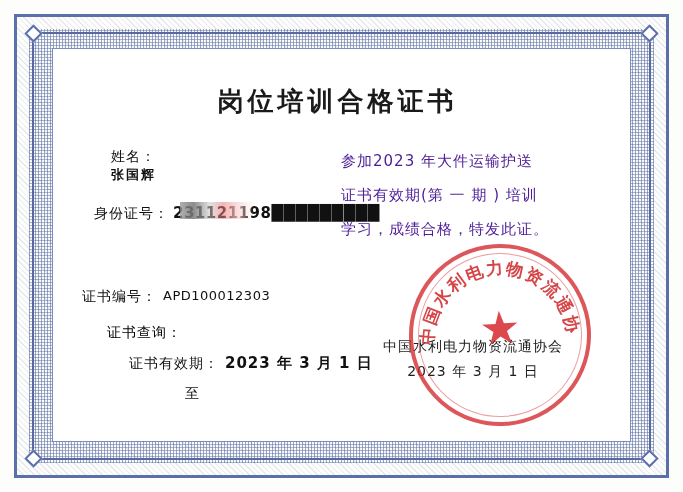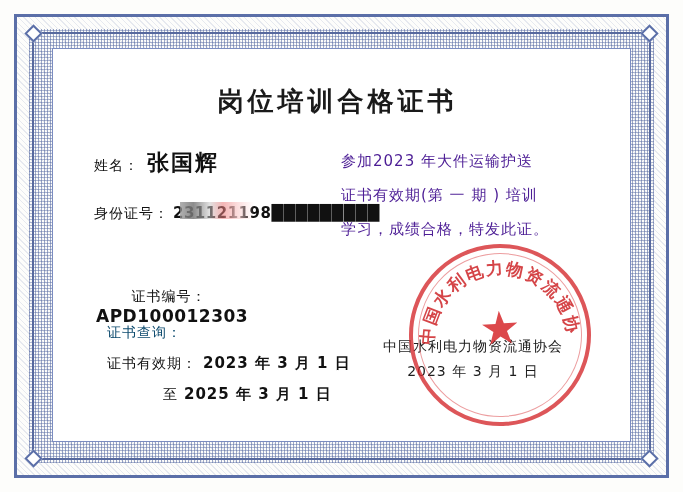--- a/index.html
+++ b/index.html
@@ -120,29 +120,30 @@
 
   
   #field-name-row {
     position: absolute;
     left: 42px;
     top: 100px;
     display: flex;
     align-items: baseline;
     font-size: 14px;
     color: #111;
+    flex-direction: column;
   }
   #field-name-row .field-label {
     font-size: 14px;
     letter-spacing: 1px;
   }
   #field-name-row .field-value {
-    font-size: 22px;
-    font-weight: bold;
-    margin-left: 8px;
+    font-size: 13px;
+    font-weight: bold;
+    margin-left: 17px;
     letter-spacing: 2px;
   }
 
   #field-id-row {
     position: absolute;
     left: 42px;
     top: 156px;
     display: flex;
     align-items: baseline;
     font-size: 14px;
@@ -170,44 +171,43 @@
         rgba(120,120,120,0.85) 18%,
         rgba(200,200,200,0.55) 40%,
         rgba(235,120,120,0.55) 58%,
         rgba(250,210,210,0.75) 78%,
         rgba(255,255,255,0.0) 100%);
     filter: blur(0.6px);
   }
 
   #field-cert-no-row {
     position: absolute;
-    left: 38px;
+    left: 30px;
     top: 240px;
     display: flex;
-    align-items: center;
+    align-items: flex-start;
     font-size: 14px;
     color: #111;
-    flex-direction: column;
   }
   #field-cert-no-row .field-label { letter-spacing: 1px; }
   #field-cert-no-row .field-value {
     margin-left: 6px;
-    font-size: 17px;
-    font-weight: bold;
+    font-size: 13px;
+    font-weight: normal;
     letter-spacing: 0.5px;
   }
 
   #field-query-row {
     position: absolute;
     left: 55px;
     top: 276px;
     display: flex;
     align-items: baseline;
     font-size: 14px;
-    color: #0c4a6e;
+    color: #000000;
   }
   #field-query-row .field-label { letter-spacing: 1px; }
   #field-query-row .field-value {
     margin-left: 6px;
     font-size: 14px;
     letter-spacing: 0.3px;
   }
 
   #field-valid-row {
     position: absolute;
@@ -219,21 +219,21 @@
   #field-valid-row .valid-line1 {
     display: flex;
     align-items: baseline;
   }
   #field-valid-row .valid-line2 {
     display: flex;
     align-items: baseline;
     margin-top: 12px;
     margin-left: 56px;
   }
-  #field-valid-row .field-label { letter-spacing: 1px; }
+  #field-valid-row .field-label { letter-spacing: 1px; margin-left: 22px; }
   #field-valid-row .field-value {
     margin-left: 6px;
     font-size: 15px;
     font-weight: bold;
     letter-spacing: 1px;
   }
 
   
   #body-text {
     position: absolute;
@@ -348,21 +348,20 @@
       <span class="field-label">证书查询：</span>
     </div>
 
     <div id="field-valid-row">
       <div class="valid-line1">
         <span class="field-label">证书有效期：</span>
         <span class="field-value">2023 年 3 月 1 日</span>
       </div>
       <div class="valid-line2">
         <span class="field-label">至</span>
-        <span class="field-value">2025 年 3 月 1 日</span>
       </div>
     </div>
 
     <div id="body-text">
       <div class="body-line">参加2023 年大件运输护送</div>
       <div class="body-line">证书有效期(第 一 期 ) 培训</div>
       <div class="body-line">学习，成绩合格，特发此证。</div>
     </div>
 
     <div id="issuer-block">

